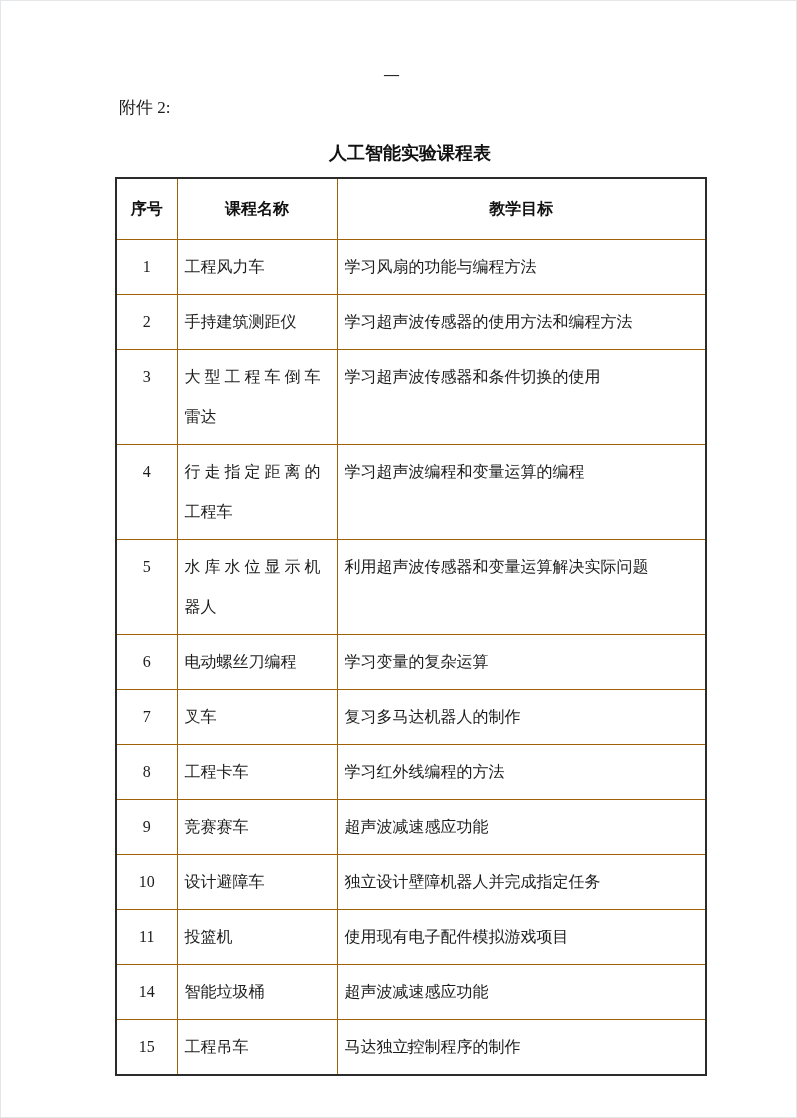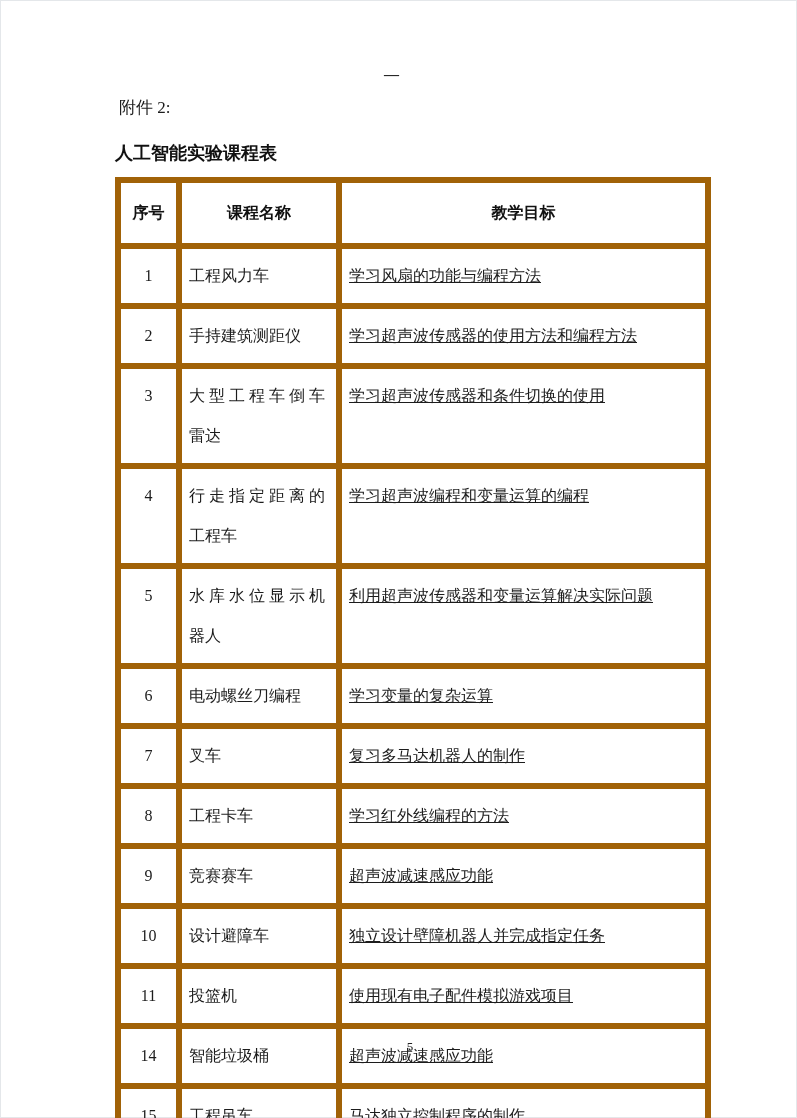--- a/index.html
+++ b/index.html
@@ -27,59 +27,60 @@
     top: 96px;
     left: 119px;
     font-size: 17px;
     color: #1c1c1c;
   }
   .doc-title {
     position: absolute;
     top: 141px;
     left: 115px;
     width: 590px;
+    text-align: center;
     font-size: 18px;
     font-weight: bold;
     color: #111;
   }
   table.course-table {
     position: absolute;
     top: 177px;
     left: 115px;
     border-collapse: collapse;
     table-layout: fixed;
     width: 590px;
     border: 2px solid #2b2b2b;
   }
   table.course-table col.c-no   { width: 61px; }
   table.course-table col.c-name { width: 160px; }
   table.course-table col.c-obj  { width: 369px; }
   table.course-table th,
   table.course-table td {
-    border: 6px solid #a16207;
+    border: 1px solid #a16207;
     font-size: 16px;
     font-weight: normal;
     vertical-align: top;
     padding: 7px;
     overflow: hidden;
   }
   table.course-table thead tr { height: 48px; }
   table.course-table th {
     text-align: center;
     font-weight: bold;
     line-height: 46px;
     font-size: 16px;
     color: #111;
   }
   table.course-table tr.single { height: 43px; }
   table.course-table tr.double { height: 82px; }
   table.course-table td { line-height: 40px; }
   td.cell-no   { text-align: center; }
   td.cell-name { padding-left: 13px; padding-right: 8px; white-space: pre-line; }
-  td.cell-obj  { padding-left: 9px;  padding-right: 6px; text-decoration: underline; }
+  td.cell-obj  { padding-left: 9px;  padding-right: 6px; }
   .page-number {
     position: absolute;
     top: 1039px;
     left: 115px;
     width: 590px;
     text-align: center;
     font-size: 13px;
     color: #222;
   }
 </style>

